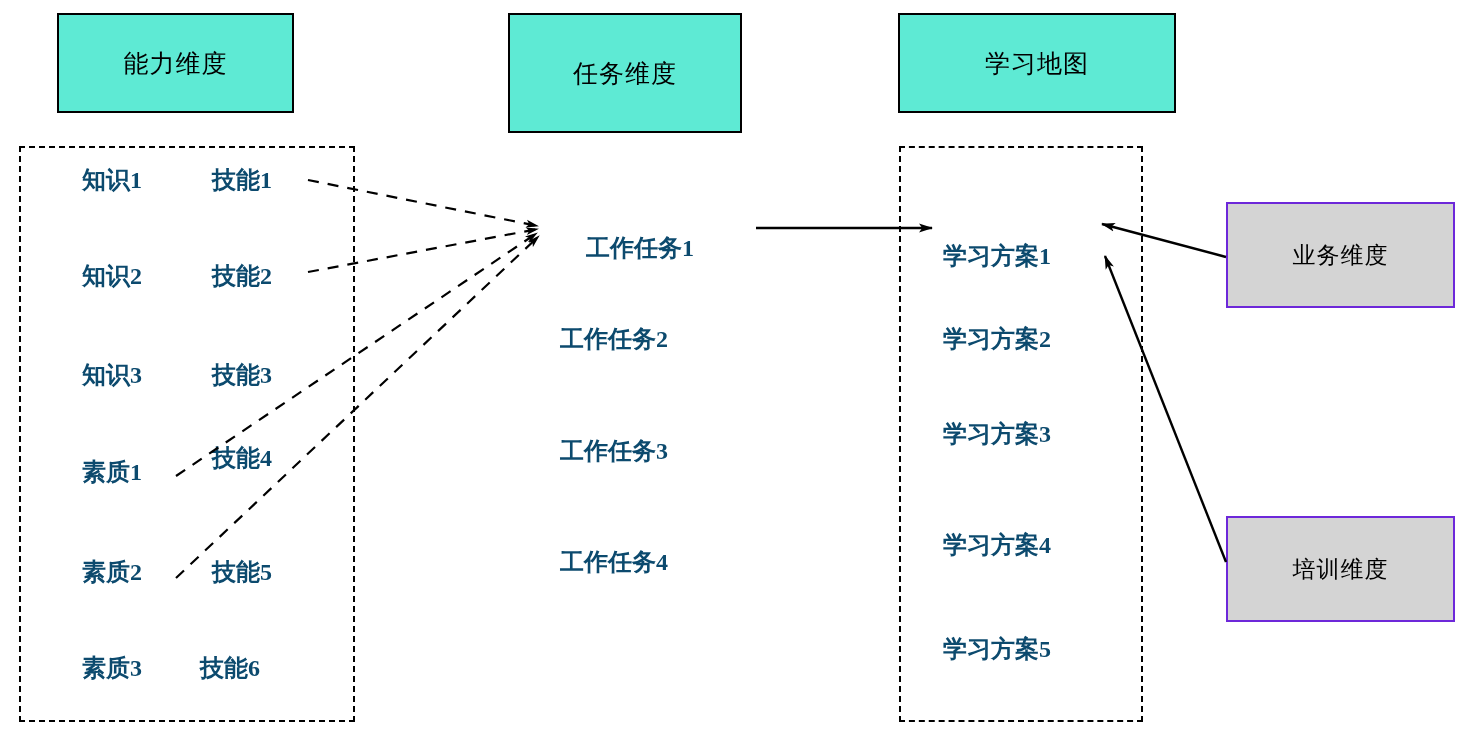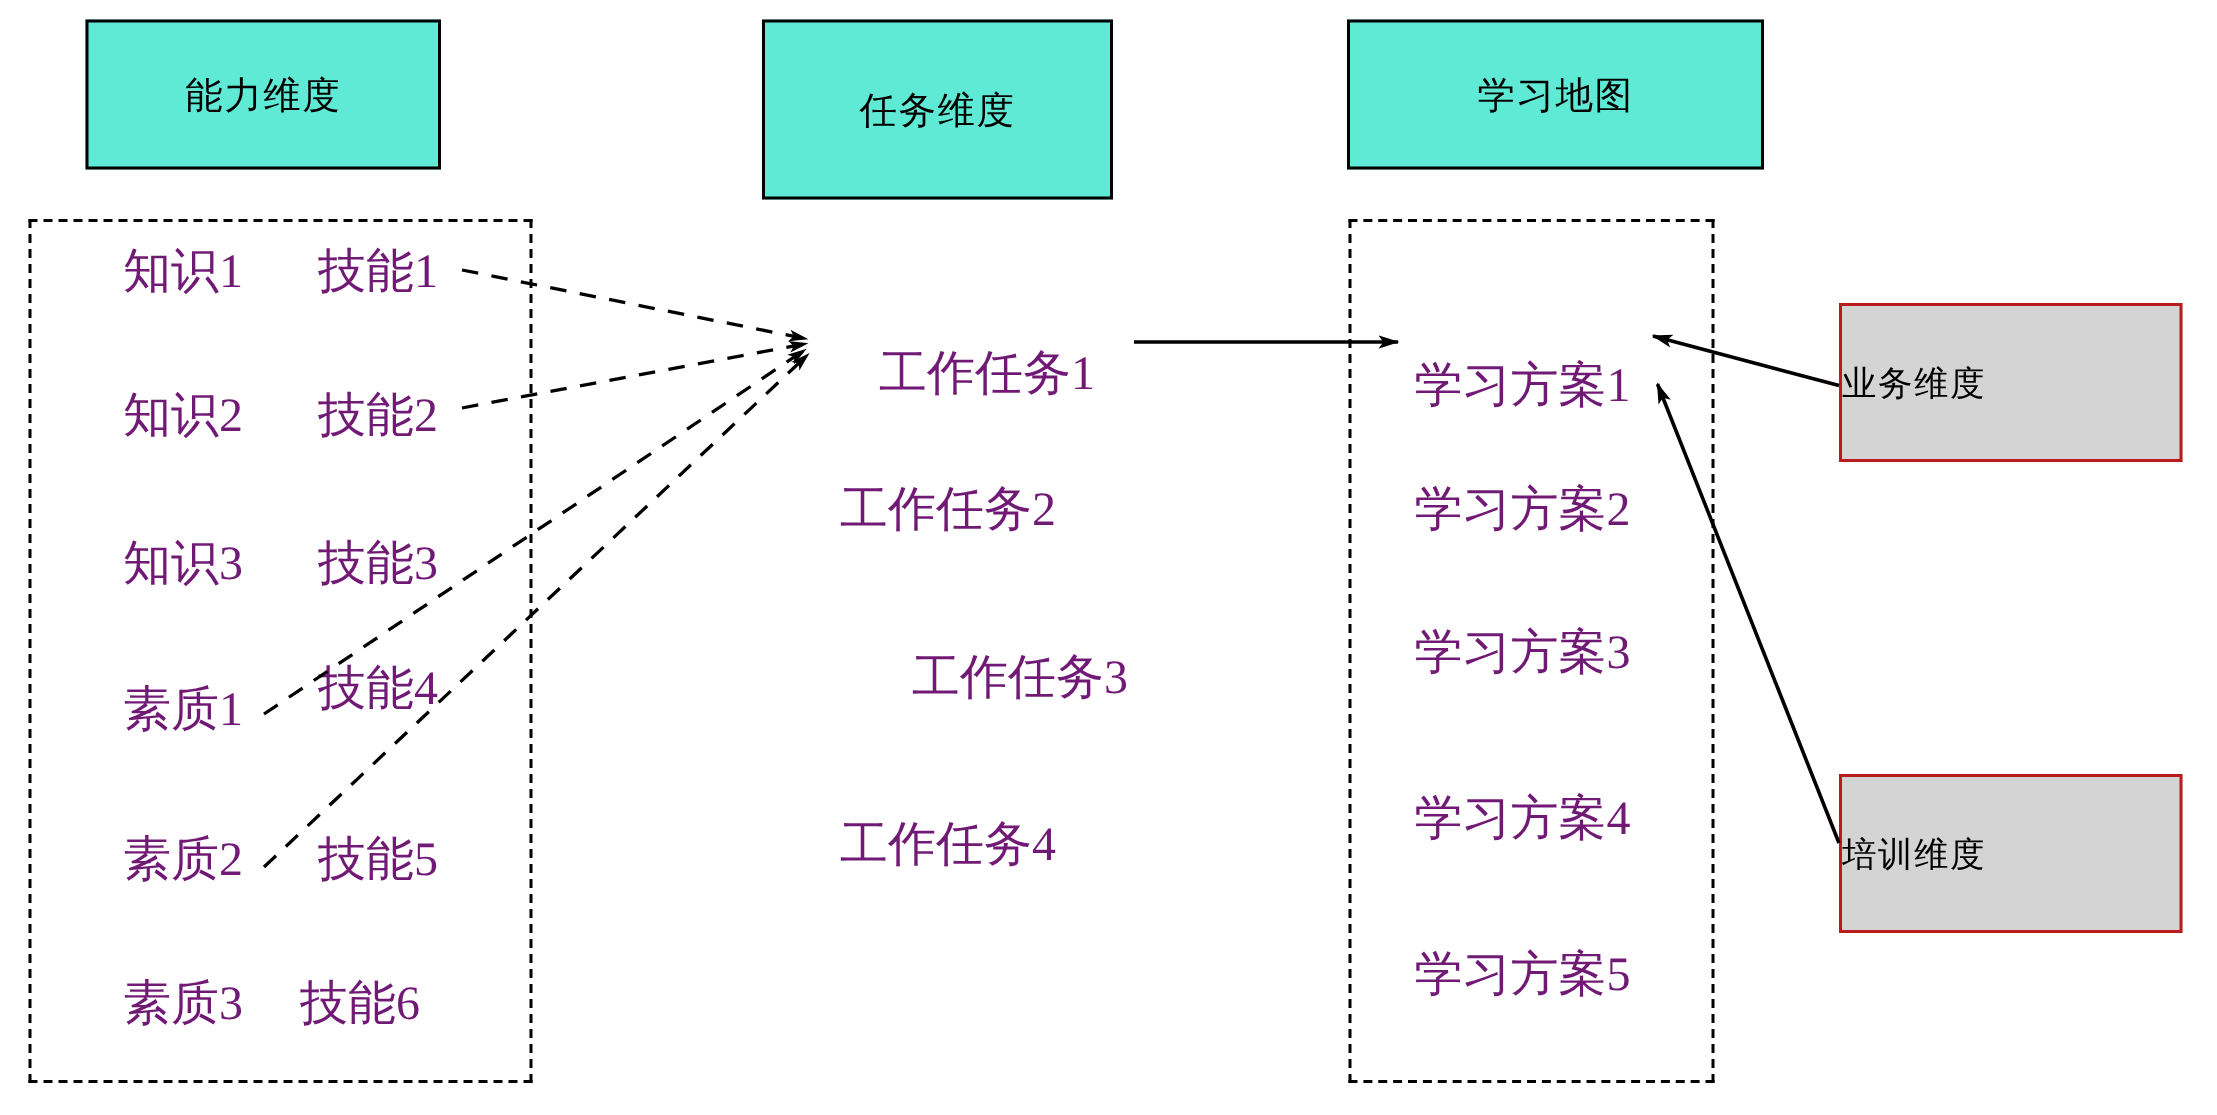--- a/index.html
+++ b/index.html
@@ -23,41 +23,42 @@
     align-items: center;
     justify-content: center;
     font-size: 25px;
     color: #000000;
     letter-spacing: 1px;
     box-sizing: border-box;
   }
   .side-box {
     position: absolute;
     background: #d4d4d4;
-    border: 2px solid #b91c1c;
+    border: 2px solid #6d28d9;
     display: flex;
     align-items: center;
-    justify-content: flex-start;
+    justify-content: center;
     font-size: 23px;
     color: #000000;
     letter-spacing: 1px;
     box-sizing: border-box;
   }
   .dashed-region {
     position: absolute;
     border: 2px dashed #000000;
     background: transparent;
     box-sizing: border-box;
   }
   .item-label {
     position: absolute;
-    font-size: 32px;
-    color: #701a75;
+    font-size: 24px;
+    color: #0c4a6e;
     white-space: nowrap;
     line-height: 1;
+    font-weight: bold;
   }
   .item-label.left {
     transform: translate(0, -50%);
   }
   svg.overlay {
     position: absolute;
     left: 0;
     top: 0;
     width: 1478px;
     height: 743px;
@@ -95,21 +96,21 @@
 
   <div class="item-label left" style="left:212px; top:180px;">技能1</div>
   <div class="item-label left" style="left:212px; top:276px;">技能2</div>
   <div class="item-label left" style="left:212px; top:375px;">技能3</div>
   <div class="item-label left" style="left:212px; top:458px;">技能4</div>
   <div class="item-label left" style="left:212px; top:572px;">技能5</div>
   <div class="item-label left" style="left:200px; top:668px;text-align:right;">技能6</div>
 
   <div class="item-label left" style="left:586px; top:228px;margin-top:20px;">工作任务1</div>
   <div class="item-label left" style="left:560px; top:339px;">工作任务2</div>
-  <div class="item-label left" style="left:560px; top:451px;margin-left:48px;">工作任务3</div>
+  <div class="item-label left" style="left:560px; top:451px;">工作任务3</div>
   <div class="item-label left" style="left:560px; top:562px;">工作任务4</div>
 
   <div class="item-label left" style="left:943px; top:228px;margin-top:28px;">学习方案1</div>
   <div class="item-label left" style="left:943px; top:339px;">学习方案2</div>
   <div class="item-label left" style="left:943px; top:434px;text-align:center;">学习方案3</div>
   <div class="item-label left" style="left:943px; top:545px;">学习方案4</div>
   <div class="item-label left" style="left:943px; top:649px;">学习方案5</div>
 
   <div class="side-box" style="left:1226px; top:202px; width:229px; height:106px;">
     <span>业务维度</span>

